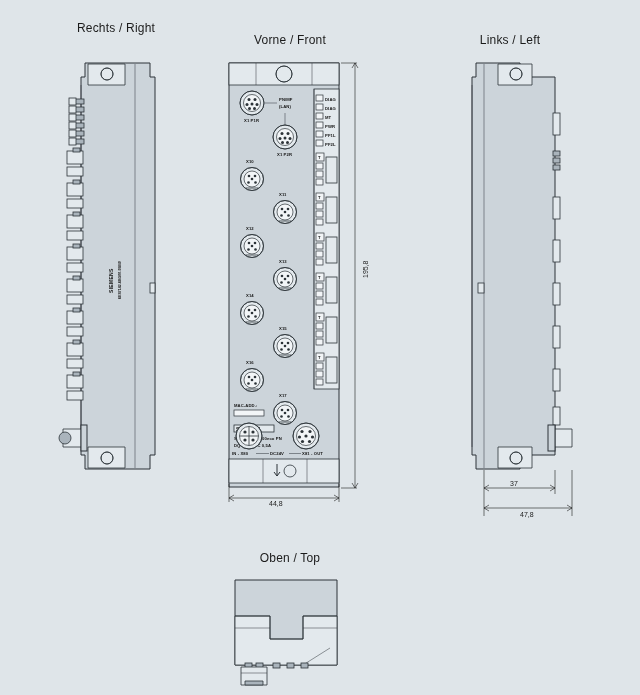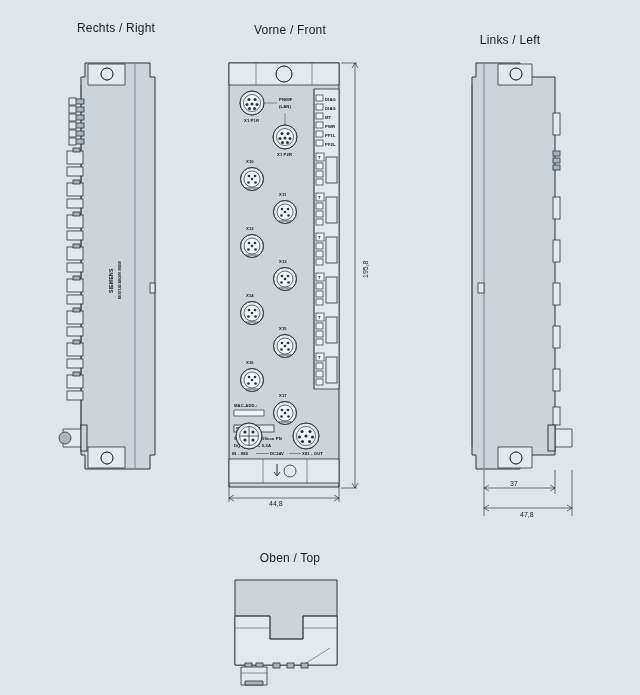--- a/index.html
+++ b/index.html
@@ -70,21 +70,21 @@
     letter-spacing: 0.3px;
   }
 </style>
 </head>
 <body>
 
 <div id="stage">
 
   <div class="view-title" style="left:66px; top:21px; width:100px;">Rechts / Right</div>
 
-  <div class="view-title" style="left:240px; top:23px; width:100px;">Vorne / Front</div>
+  <div class="view-title" style="left:240px; top:33px; width:100px;">Vorne / Front</div>
 
   <div class="view-title" style="left:460px; top:21px; width:100px;margin-top:12px;">Links / Left</div>
 
   <div class="view-title" style="left:240px; top:551px; width:100px;">Oben / Top</div>
 
   <svg width="140" height="420" viewBox="0 0 140 420" style="position:absolute; left:55px; top:55px;">
 
     <path class="fill-body" d="M30 8 L95 8 L95 22 L100 22 L100 400 L95 400 L95 414 L30 414 L30 400 L26 400 L26 22 L30 22 Z"></path>
 
     <path class="fill-light" d="M33 9 L70 9 L70 30 L33 30 Z"></path>

